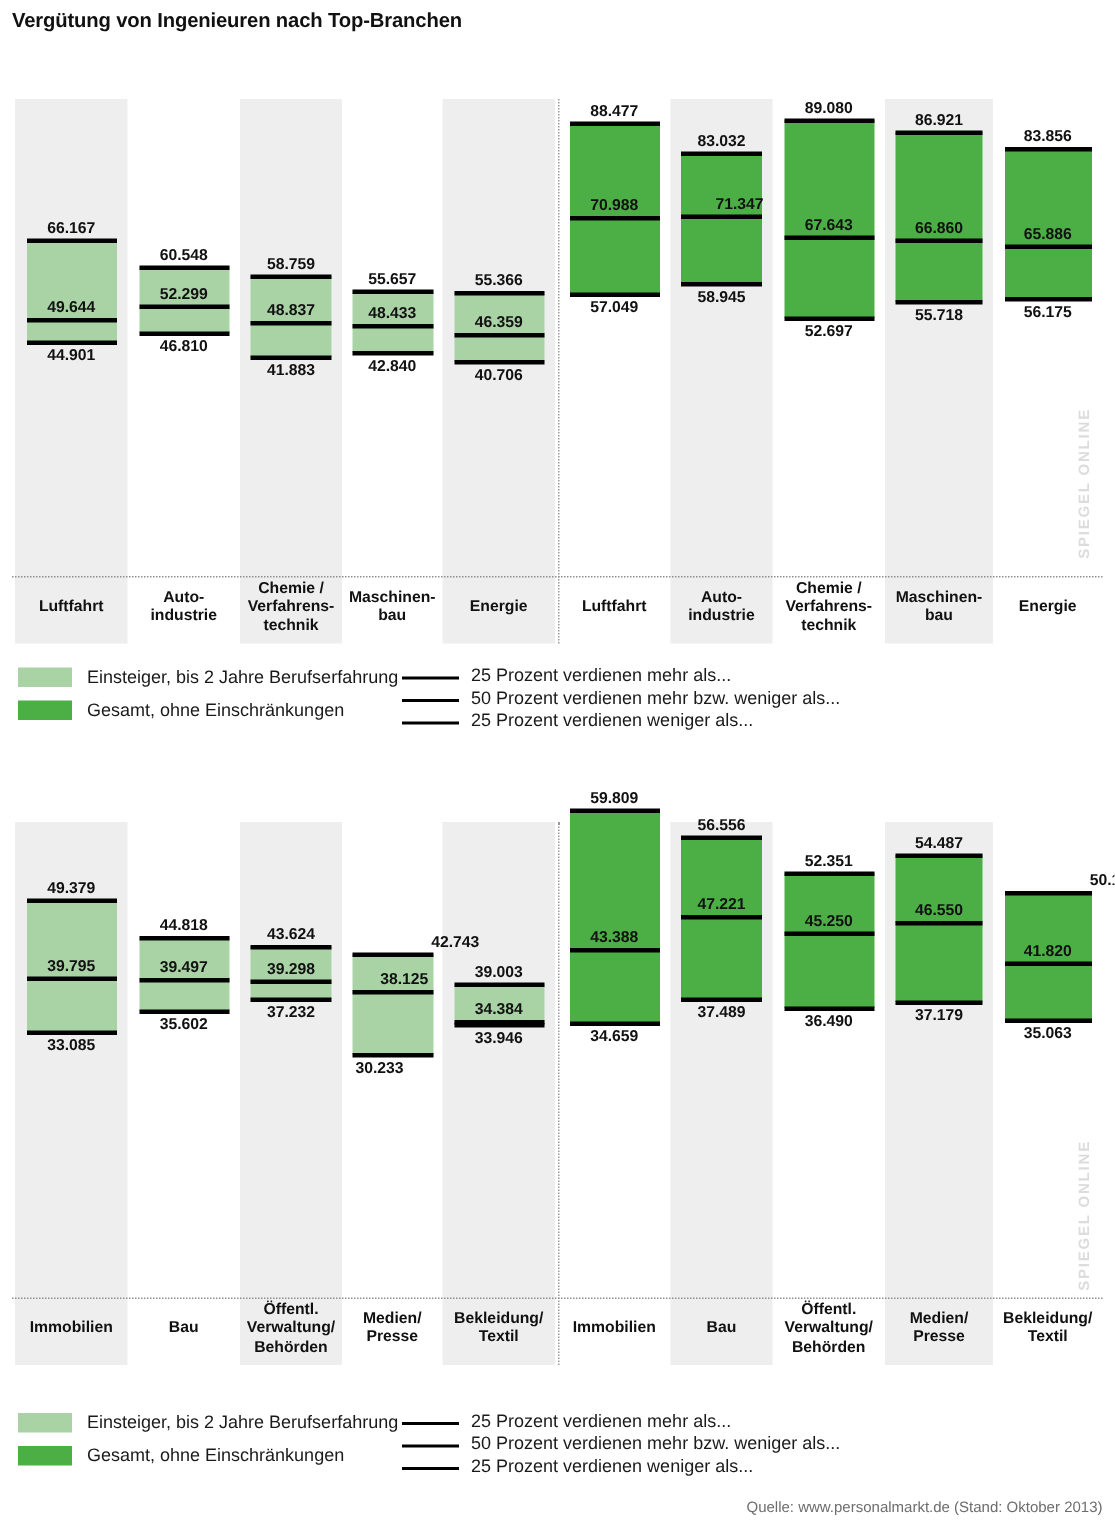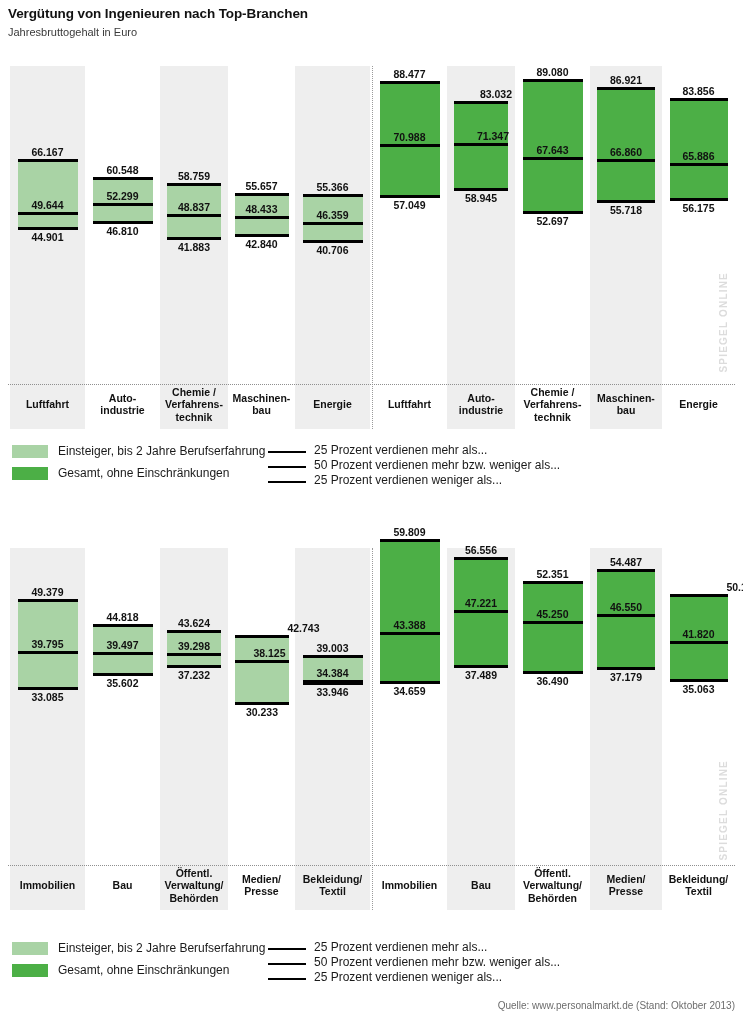--- a/index.html
+++ b/index.html
@@ -51,21 +51,20 @@
   
   .source{position:absolute;right:8px;font-size:10px;color:#6d6d6d;white-space:nowrap;}
 </style>
 </head>
 <body>
 
 <div class="page">
 
   <div class="header">
     <div class="title">Vergütung von Ingenieuren nach Top-Branchen</div>
-    <div class="subtitle">Jahresbruttogehalt in Euro</div>
   </div>
 
   <div class="chart" id="panel-top" style="top:0;height:430px;">
     <div class="plot" id="plot-top" style="height:430px;">
         <div class="col-bg" style="left: 10px; width: 75px; top: 66px; height: 363px;"></div>
         <div class="col-bg" style="left: 160px; width: 68px; top: 66px; height: 363px;"></div>
         <div class="col-bg" style="left: 295px; width: 75px; top: 66px; height: 363px;"></div>
         <div class="col-bg" style="left: 447px; width: 68px; top: 66px; height: 363px;"></div>
         <div class="col-bg" style="left: 590px; width: 72px; top: 66px; height: 363px;"></div>
         <div class="divider-v" style="left: 372px; top: 66px; height: 363px;"></div>
@@ -123,21 +122,21 @@
         </div>
         <div class="vlabel" style="left: 372px; width: 75px; top: 68px;">88.477</div>
         <div class="vlabel" style="left: 372px; width: 75px; top: 199px;">57.049</div>
         <div class="vlabel" style="left: 372px; width: 75px; top: 131.439px;">70.988</div>
         <div class="bar" style="left: 454px; width: 54px; top: 101.751px; height: 87.3717px;">
           <div class="body" style="background: rgb(76, 175, 70);"></div>
           <div class="cap top"></div>
           <div class="cap bottom"></div>
           <div class="median" style="top: 41.3855px;"></div>
         </div>
-        <div class="vlabel" style="left: 447px; width: 68px; top: 87.7509px; padding-left: 15px;">83.032</div>
+        <div class="vlabel" style="left: 447px; width: 68px; top: 87.7509px;">83.032</div>
         <div class="vlabel" style="left: 447px; width: 68px; top: 192.123px;">58.945</div>
         <div class="vlabel" style="left: 447px; width: 68px; top: 130.136px; padding-left: 12px;">71.347</div>
         <div class="bar" style="left: 523px; width: 60px; top: 79.8127px; height: 131.973px;">
           <div class="body" style="background: rgb(76, 175, 70);"></div>
           <div class="cap top"></div>
           <div class="cap bottom"></div>
           <div class="median" style="top: 76.7593px;"></div>
         </div>
         <div class="vlabel" style="left: 515px; width: 75px; top: 65.8127px;">89.080</div>
         <div class="vlabel" style="left: 515px; width: 75px; top: 214.786px;">52.697</div>
@@ -223,21 +222,21 @@
         <div class="vlabel" style="left: 160px; width: 68px; top: 97.0814px;">43.624</div>
         <div class="vlabel" style="left: 160px; width: 68px; top: 148.603px;">37.232</div>
         <div class="vlabel" style="left: 160px; width: 68px; top: 120.445px;">39.298</div>
         <div class="bar" style="left: 235px; width: 54px; top: 115.839px; height: 67.5635px;">
           <div class="body" style="background: rgb(169, 211, 165);"></div>
           <div class="cap top"></div>
           <div class="cap bottom"></div>
           <div class="median" style="top: 23.9407px;"></div>
         </div>
         <div class="vlabel" style="left: 228px; width: 67px; top: 101.839px; margin-left: 42px;">42.743</div>
-        <div class="vlabel" style="left: 228px; width: 50px; top: 186.403px; text-align: right;">30.233</div>
+        <div class="vlabel" style="left: 228px; width: 50px; top: 186.403px;">30.233</div>
         <div class="vlabel" style="left: 228px; width: 83px; top: 126.78px;">38.125</div>
         <div class="bar" style="left: 303px; width: 60px; top: 136.038px; height: 27.3116px;">
           <div class="body" style="background: rgb(169, 211, 165);"></div>
           <div class="cap top"></div>
           <div class="cap bottom"></div>
           <div class="median" style="top: 23.9461px;"></div>
         </div>
         <div class="vlabel" style="left: 295px; width: 75px; top: 122.038px;">39.003</div>
         <div class="vlabel" style="left: 295px; width: 75px; top: 166.35px;">33.946</div>
         <div class="vlabel" style="left: 295px; width: 75px; top: 146.984px;">34.384</div>

